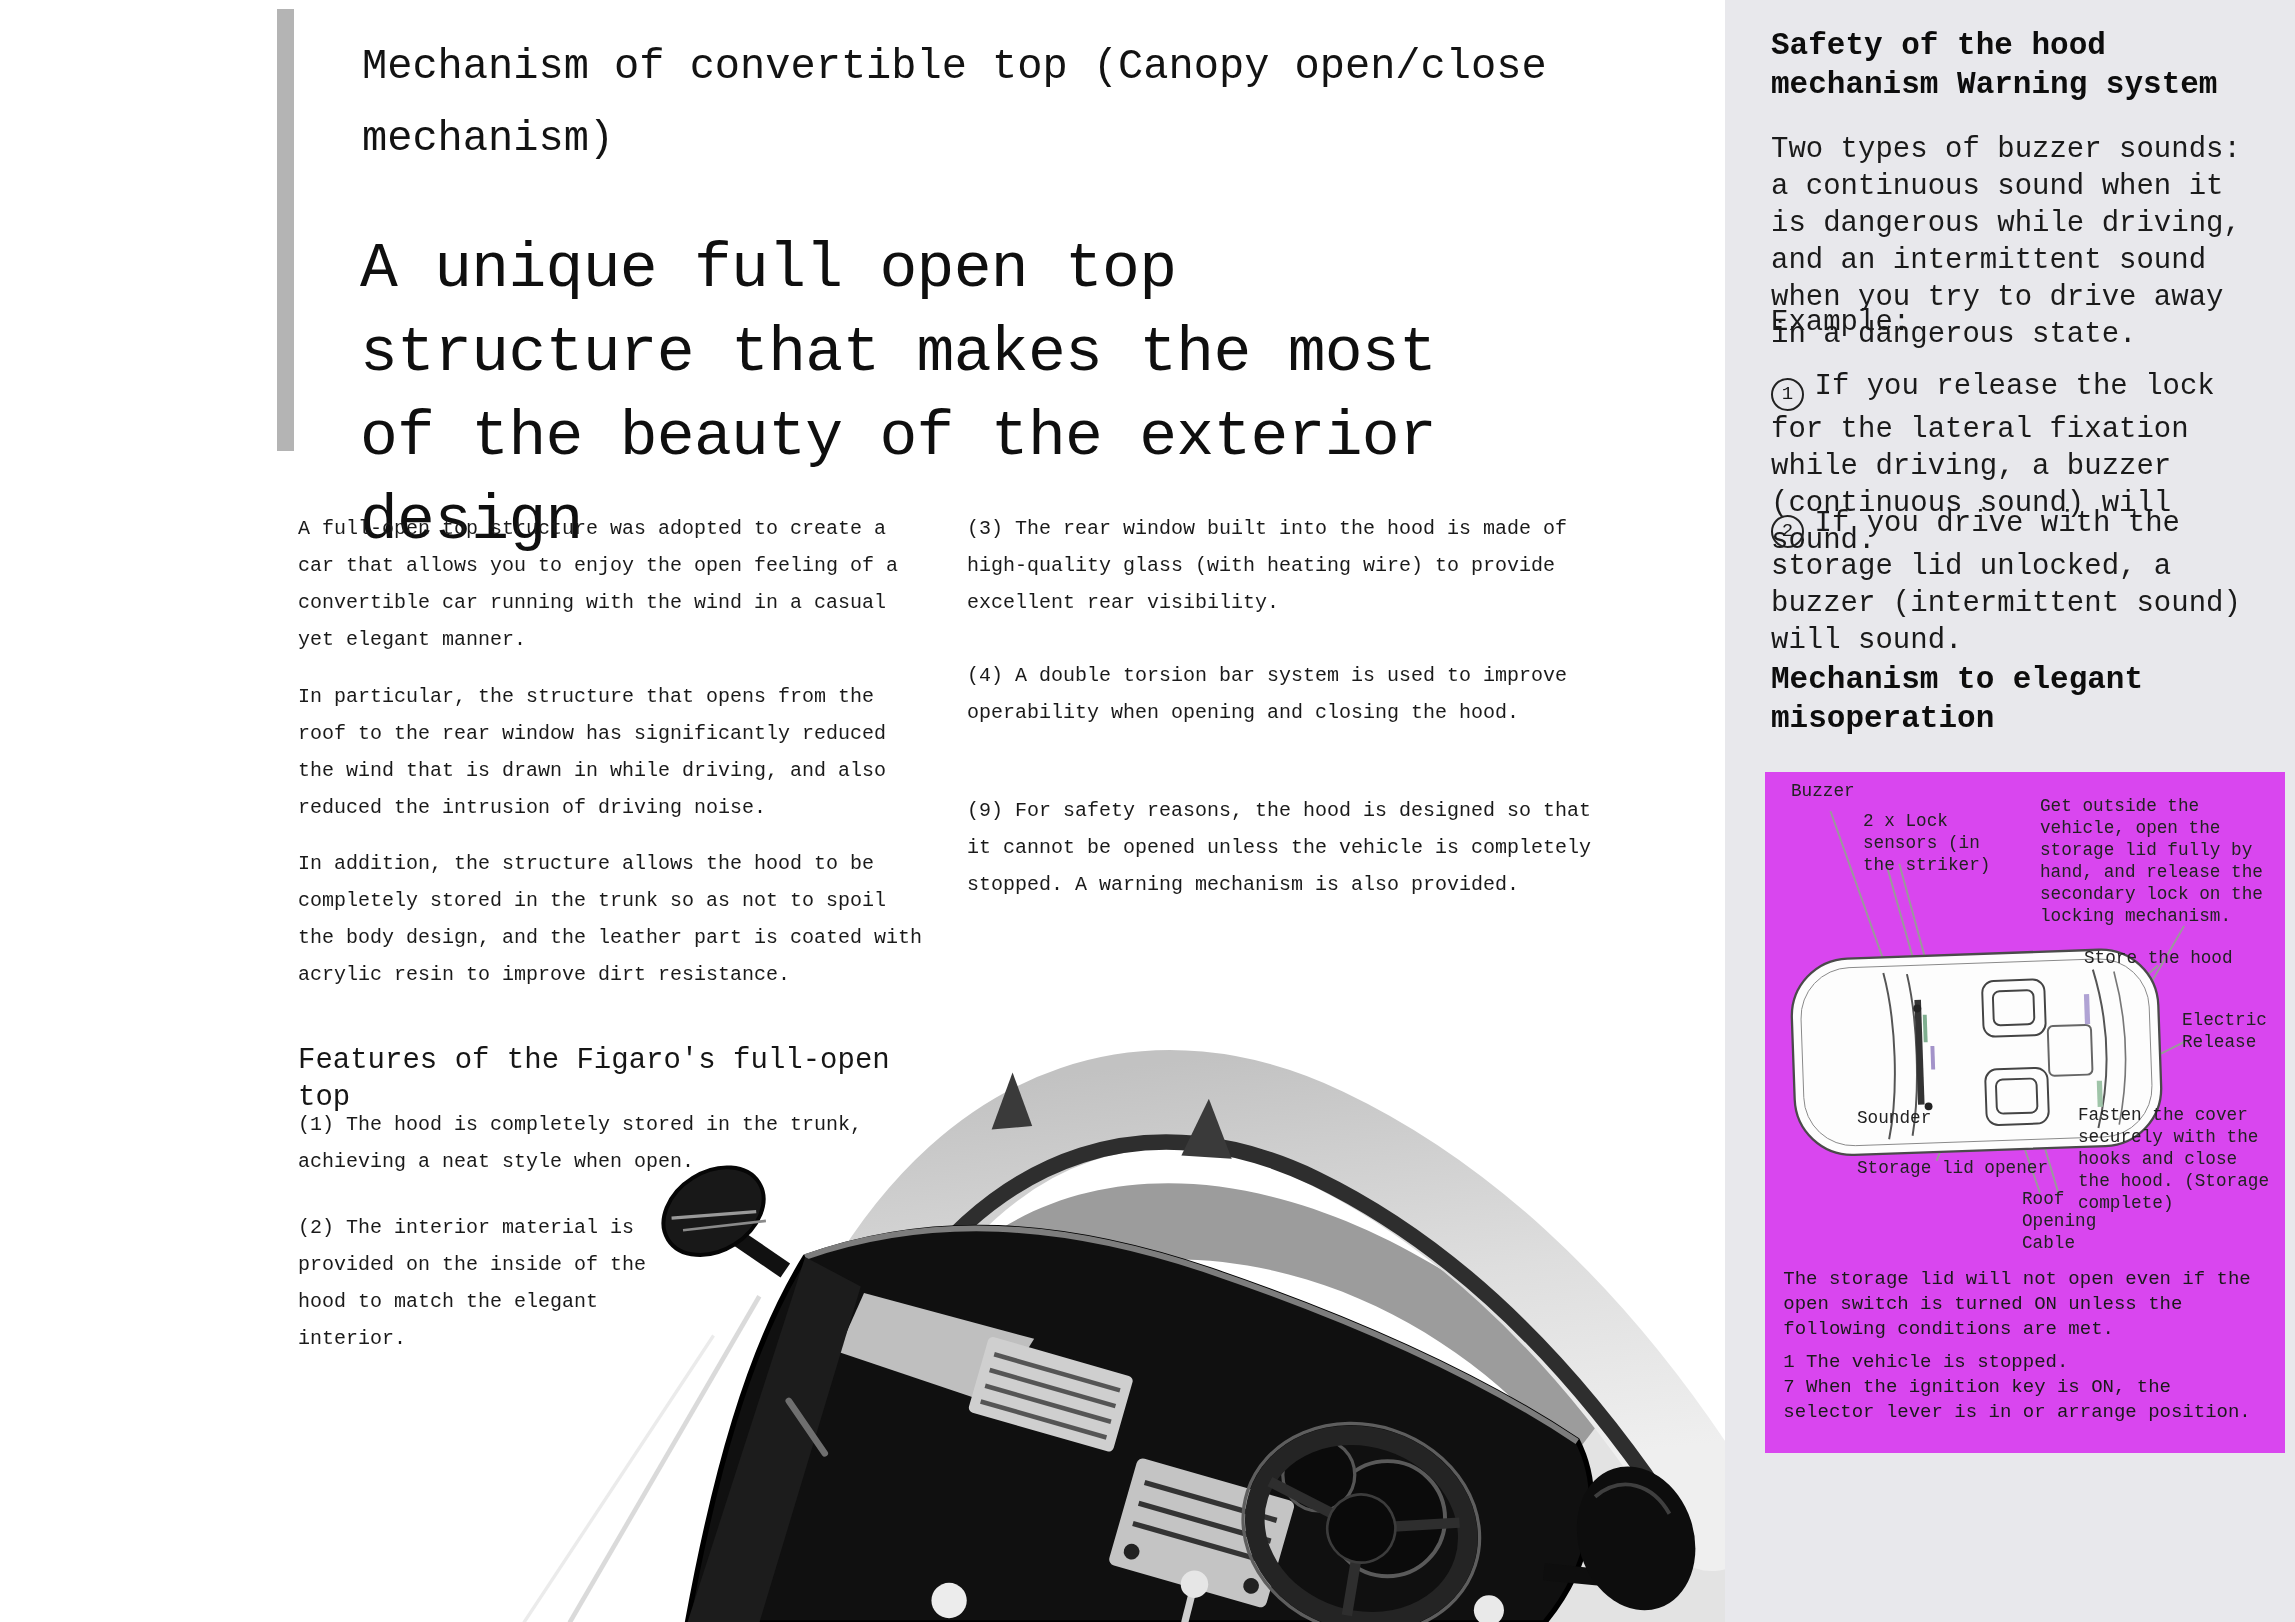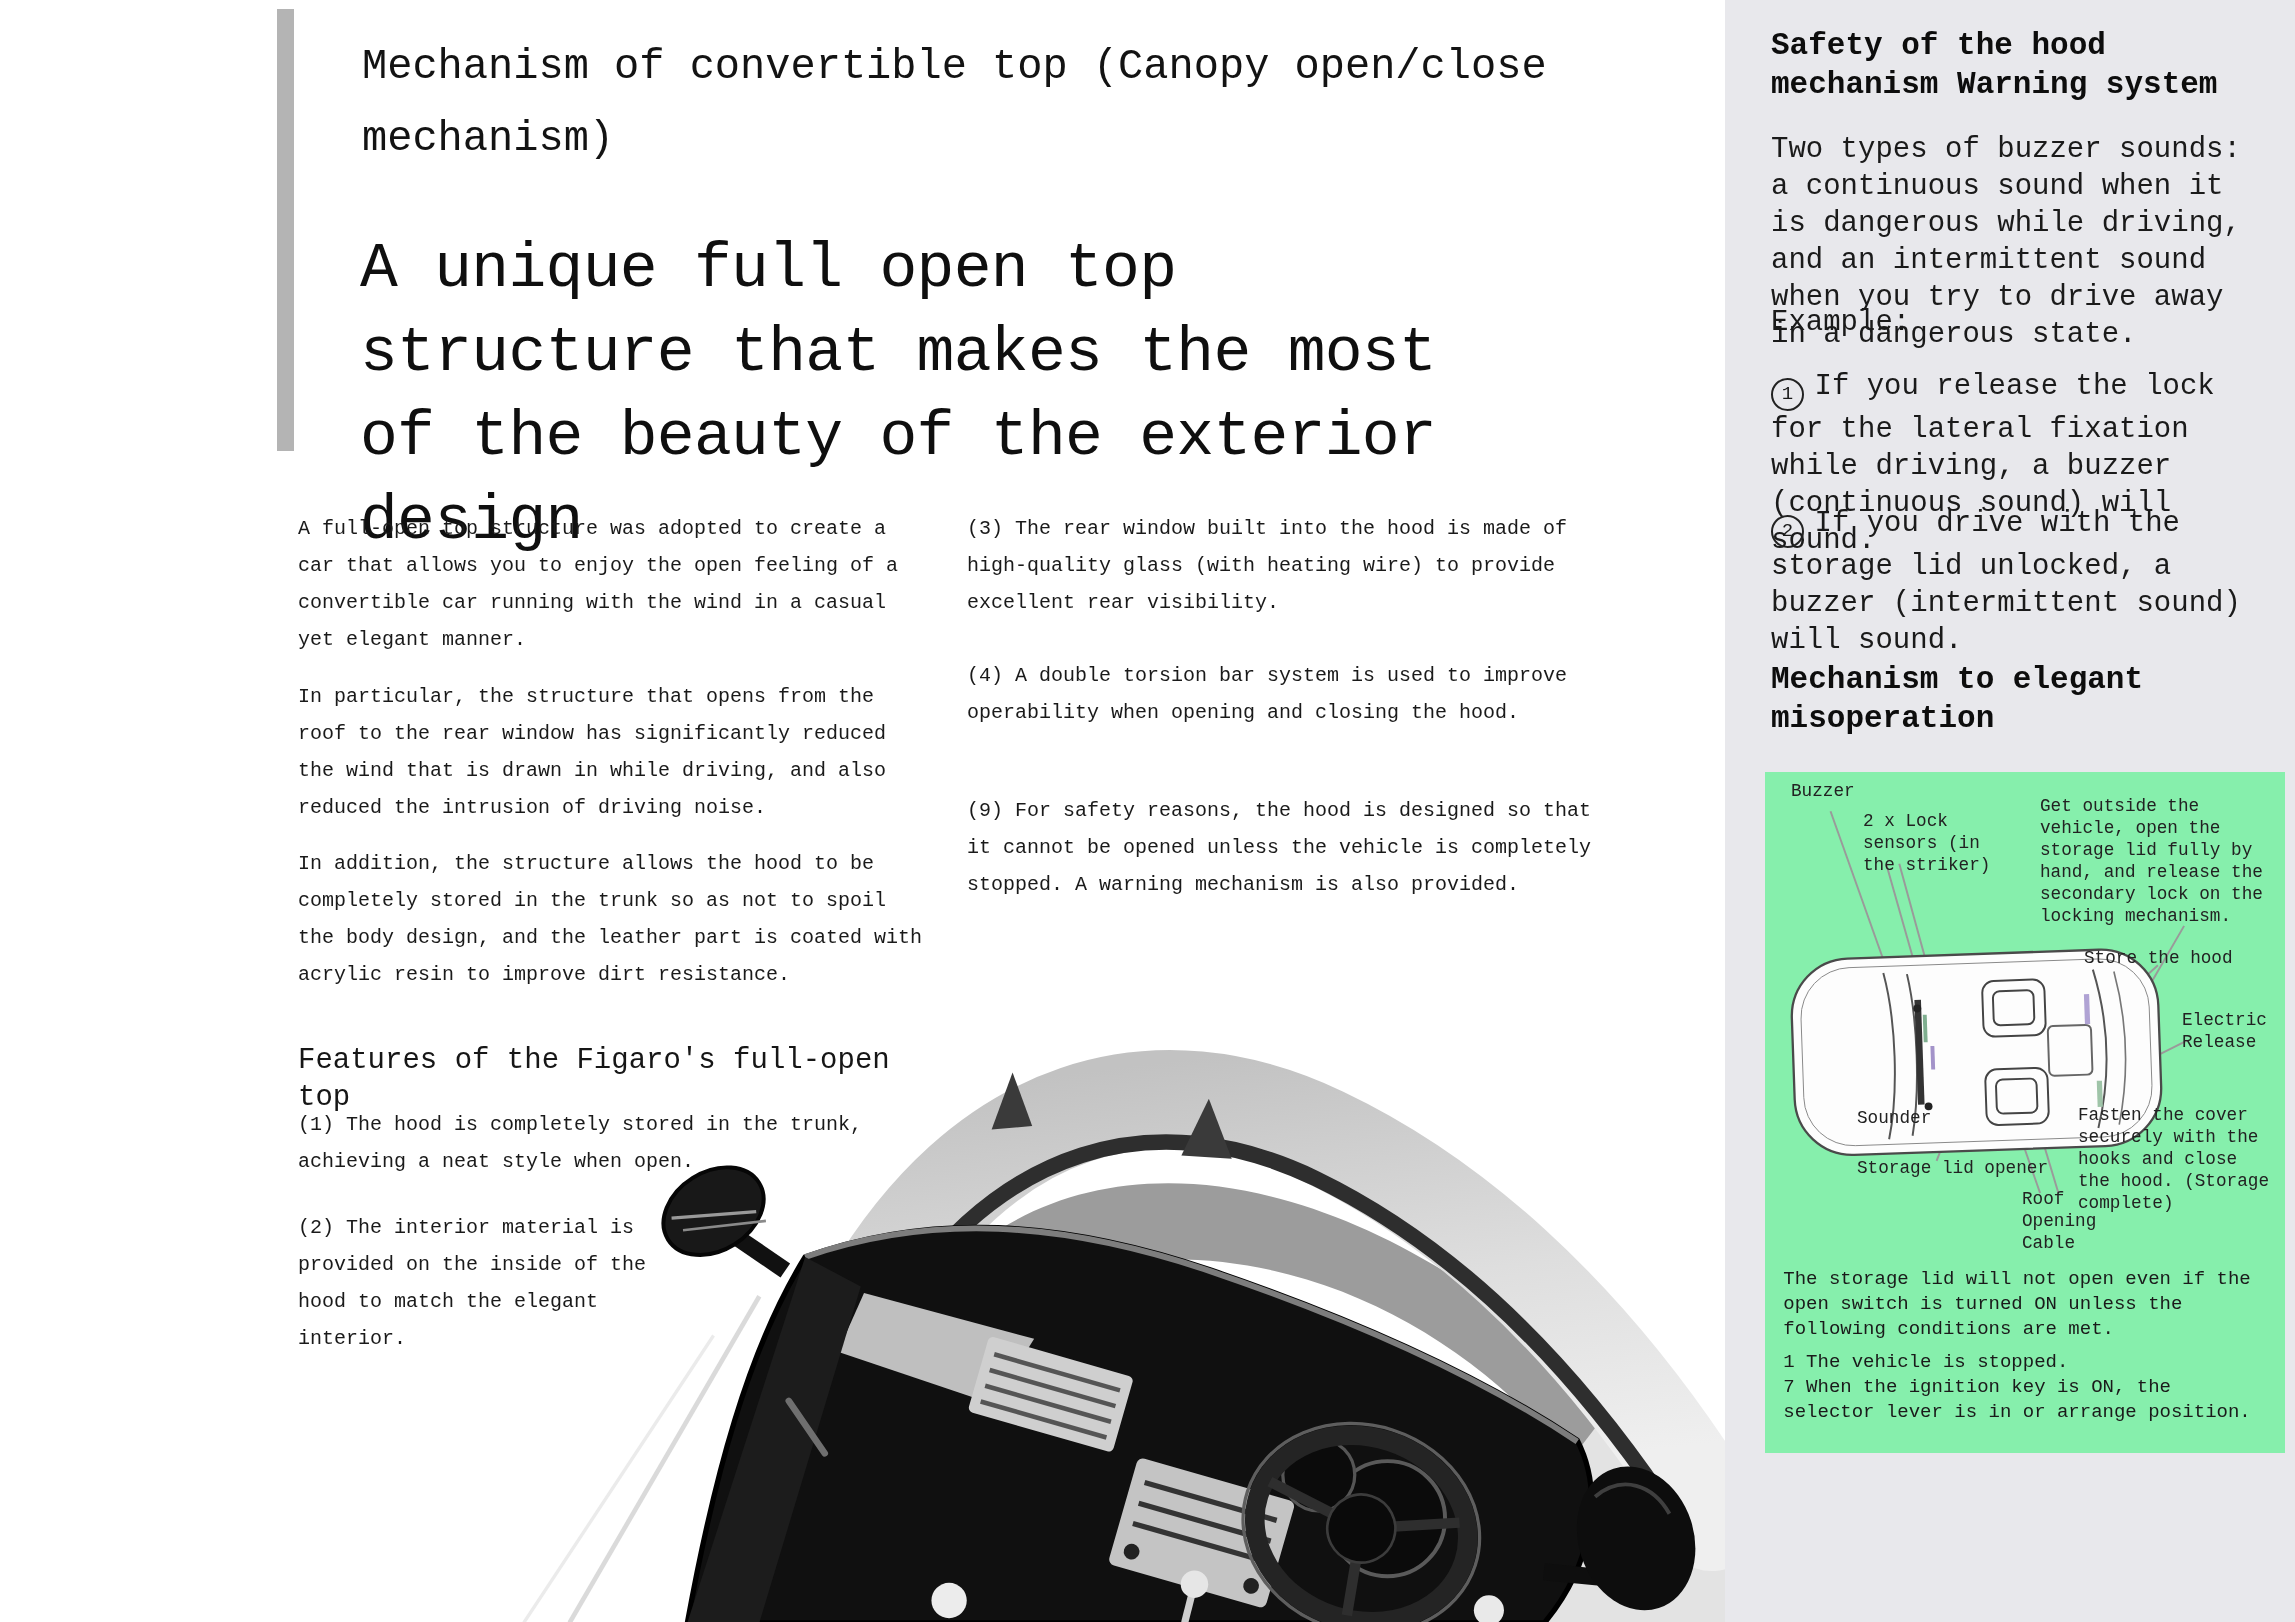--- a/index.html
+++ b/index.html
@@ -13,21 +13,21 @@
   .col1{left:298px;width:635px;}
   .col2{left:967px;width:638px;}
   .features-heading{left:298px;top:1042px;width:635px;font-size:29px;line-height:37px;}
   .sidebar{left:1725px;top:0;width:571px;height:1622px;background:#e8e8ec;}
   .sb-text{left:1771px;width:499px;}
   .sb-heading{font-size:31px;line-height:39px;font-weight:700;color:#0d0d0d;}
   .sb-body{font-size:29px;line-height:37px;color:#1a1a1a;}
   .circ{display:inline-flex;align-items:center;justify-content:center;width:29px;height:29px;
         border:2px solid #222;border-radius:50%;font-size:19px;line-height:1;margin-right:10.5px;
         vertical-align:-4.6px;}
-  .panel{left:1765px;top:772px;width:520px;height:681px;background:#86efac;}
+  .panel{left:1765px;top:772px;width:520px;height:681px;background:#d946ef;}
   .dlabel{position:absolute;font-size:17.7px;line-height:22px;color:#222;}
   .dnote{position:absolute;font-size:19px;line-height:25px;color:#1a1a1a;}
   svg{display:block;}
 </style>
 </head>
 <body>
 
 <div class="page">
 
   <div class="abs accent-bar"></div>

